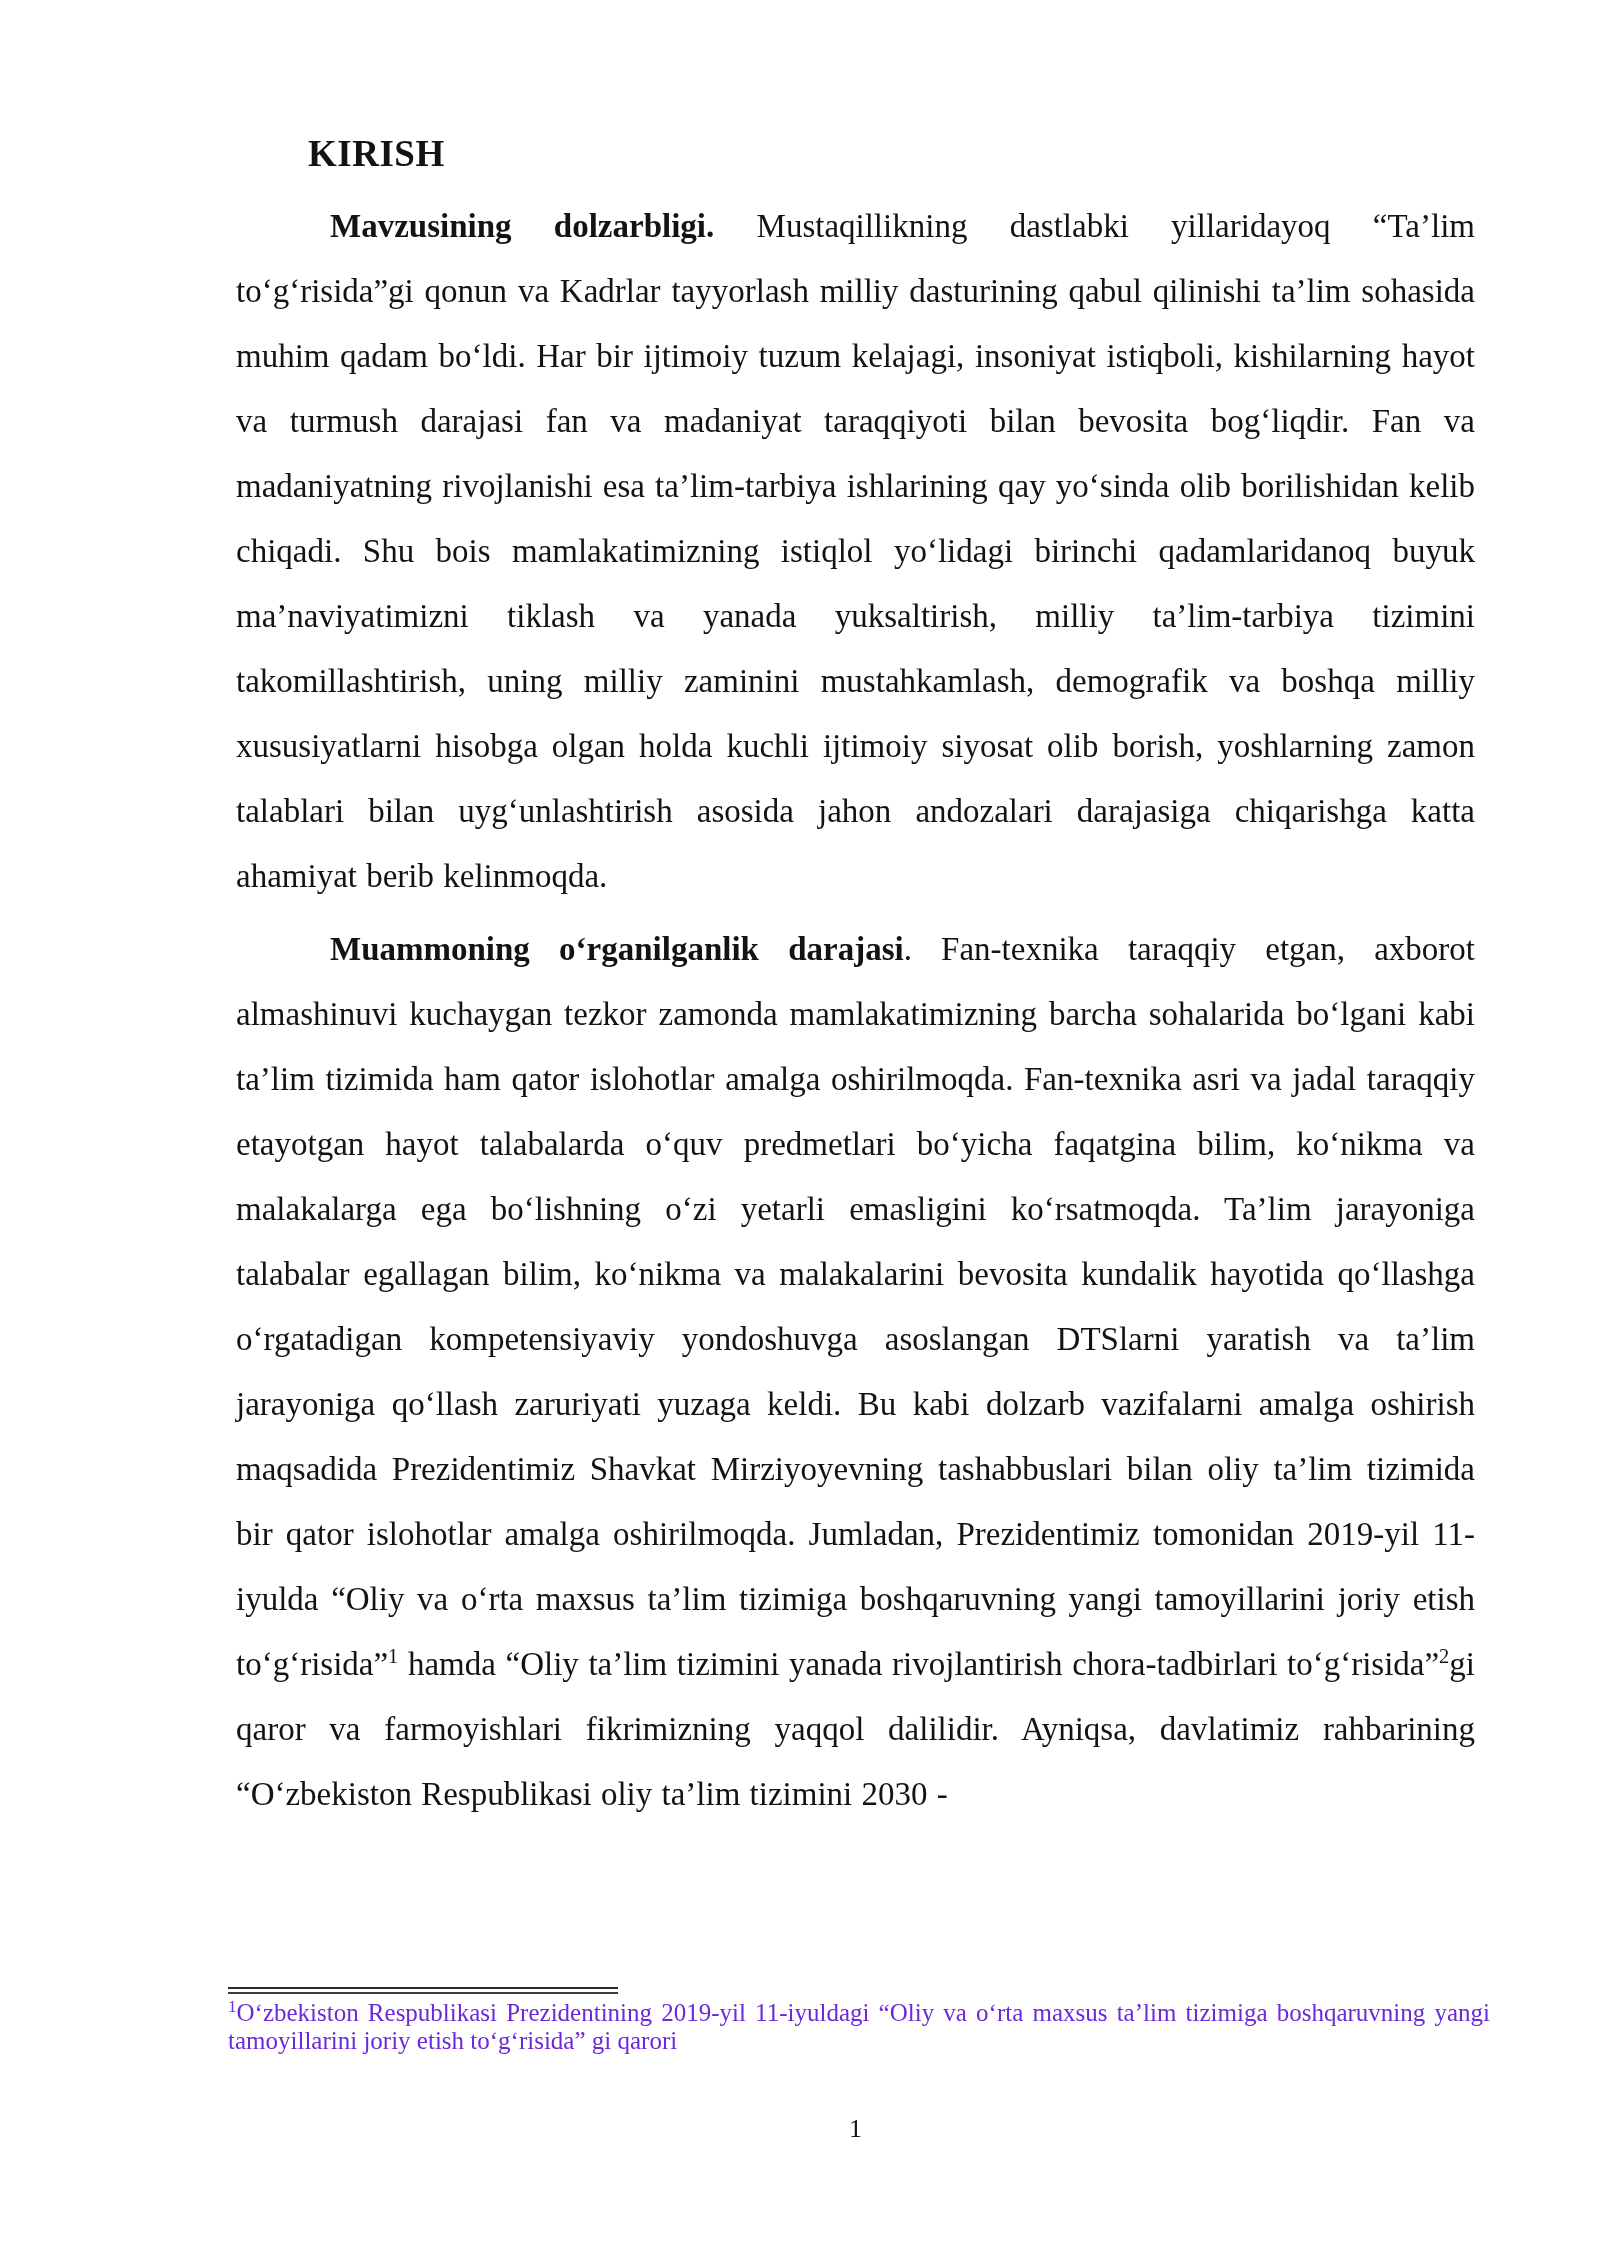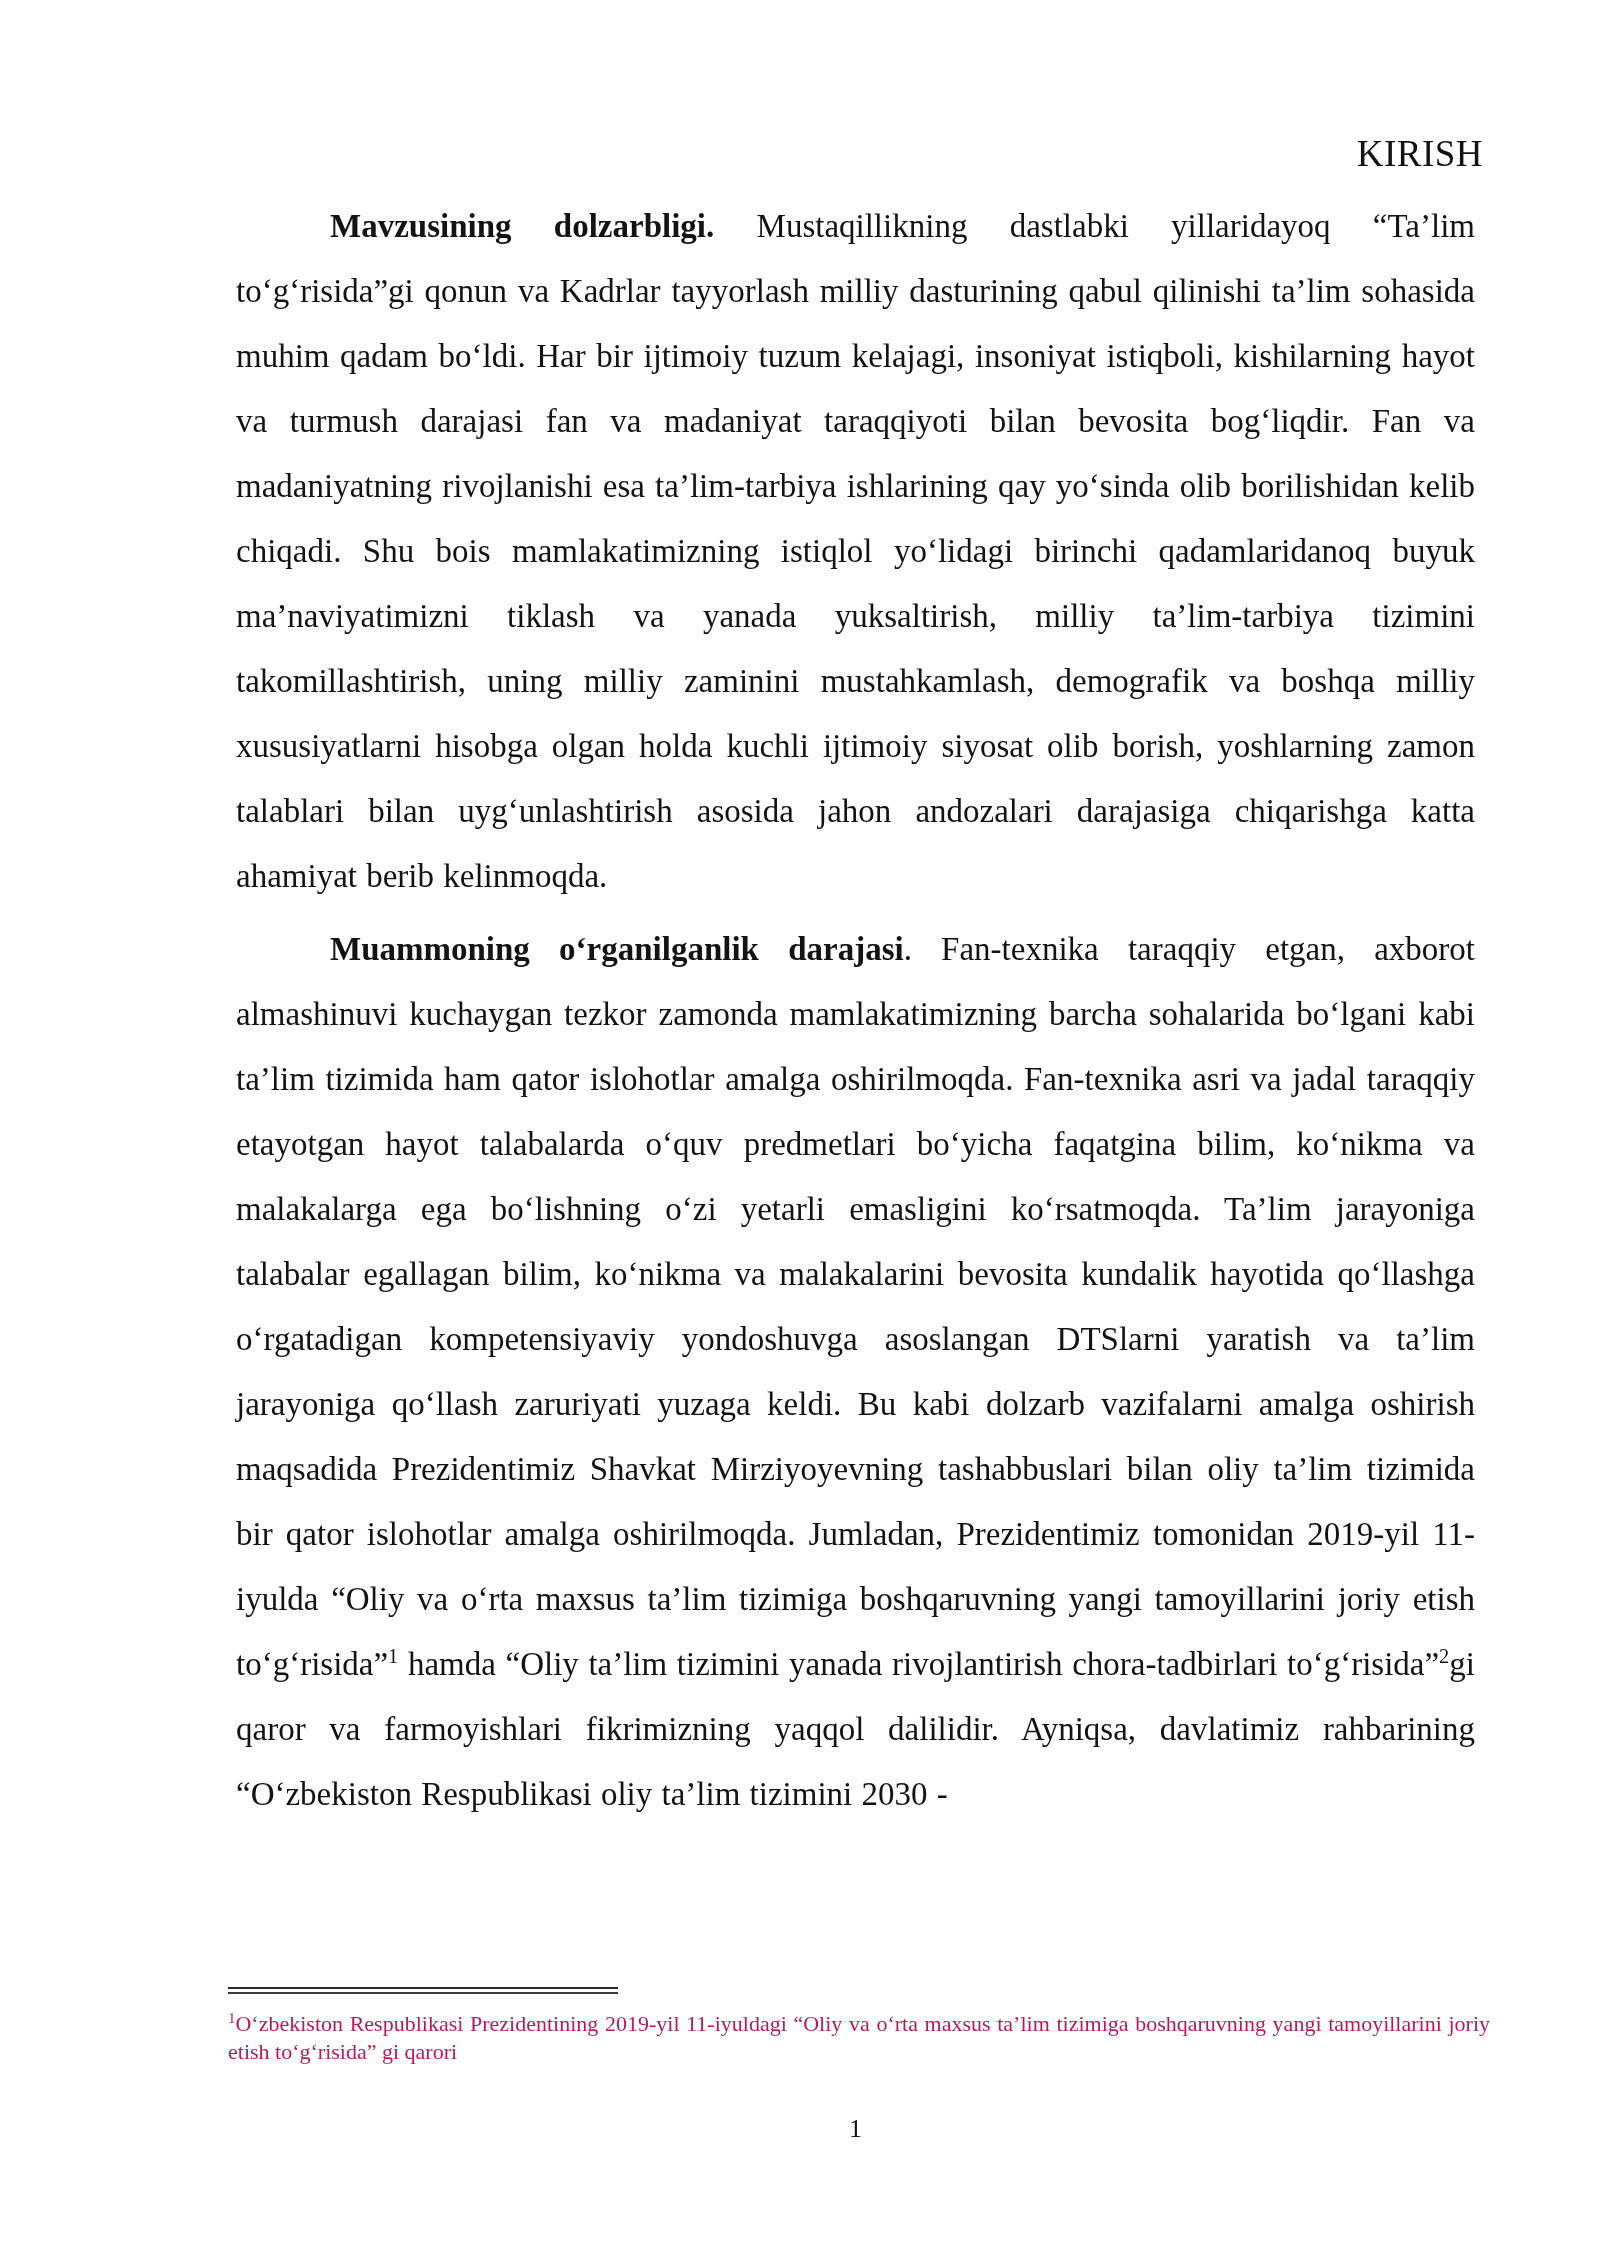--- a/index.html
+++ b/index.html
@@ -15,22 +15,22 @@
   .content {
     position: absolute;
     left: 228px;
     top: 121px;
     width: 1255px;
   }
   .doc-title {
     margin: 0 0 0 80px;
     font-size: 37px;
     line-height: 65px;
-    font-weight: normal;
-    text-align: right;
+    font-weight: bold;
+    text-align: left;
     letter-spacing: 0.5px;
   }
   .para {
     margin: 8px;
     font-size: 33px;
     line-height: 65px;
     text-align: justify;
     text-indent: 94px;
     word-spacing: 1px;
   }
@@ -47,25 +47,24 @@
     width: 390px;
     height: 3px;
     border-top: 2px solid #2b2b2b;
     border-bottom: 2px solid #3a3a3a;
   }
   .footnotes {
     position: absolute;
     left: 228px;
     top: 1999px;
     width: 1262px;
-    font-size: 22px;
+    font-size: 25px;
     line-height: 28px;
     text-align: justify;
-    color: #be185d;
-    margin-top: 11px;
+    color: #6d28d9;
   }
   .footnote { margin: 0; }
   .footnote .fnnum {
     font-size: 0.68em;
     vertical-align: super;
     line-height: 0;
   }
   .page-number {
     position: absolute;
     left: 228px;

